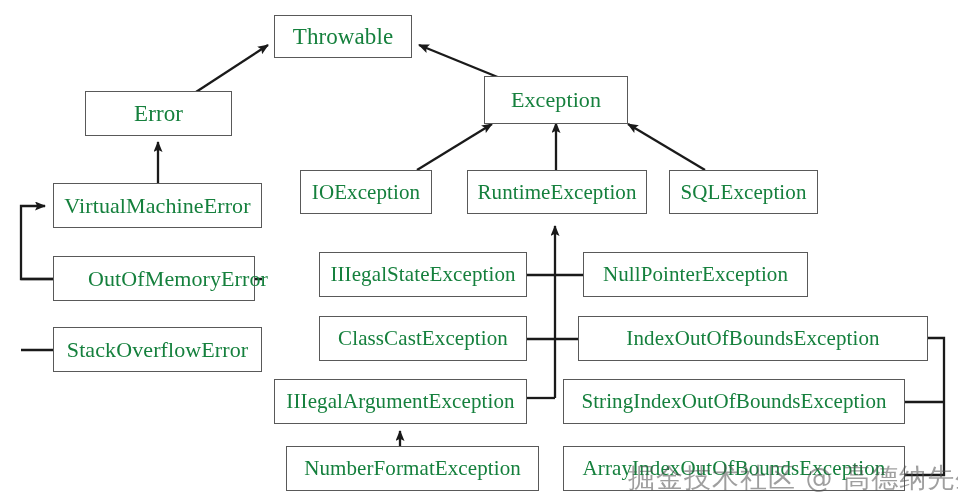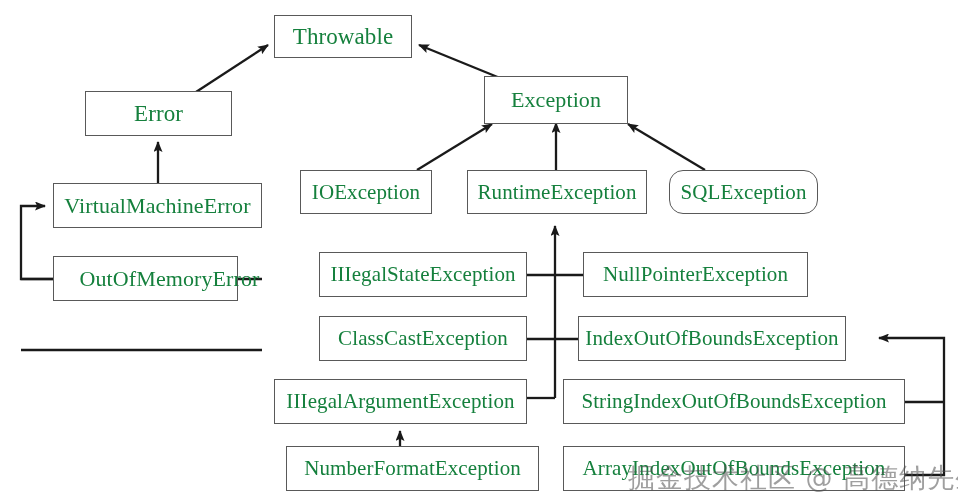--- a/index.html
+++ b/index.html
@@ -112,34 +112,37 @@
   </div>
 
   <div class="node" style="left:484px;top:76px;width:144px;height:48px;font-size:22px;">
     <span class="node-label">Exception</span>
   </div>
 
   <div class="node" style="left:53px;top:183px;width:209px;height:45px;font-size:22px;">
     <span class="node-label">VirtualMachineError</span>
   </div>
 
-  <div class="node" style="left:53px;top:256px;width:185px;height:45px;font-size:22px;padding-left:48px;">
+  <div class="node" style="left:53px;top:256px;width:202px;height:45px;font-size:22px;padding-left:48px;">
     <span class="node-label">OutOfMemoryError</span>
   </div>
 
+  <div class="node" style="left:53px;top:327px;width:209px;height:45px;font-size:22px;">
+    <span class="node-label">StackOverflowError</span>
+  </div>
 
   <div class="node" style="left:300px;top:170px;width:132px;height:44px;font-size:21px;text-align:center;">
     <span class="node-label">IOException</span>
   </div>
 
   <div class="node" style="left:467px;top:170px;width:180px;height:44px;font-size:21px;">
     <span class="node-label">RuntimeException</span>
   </div>
 
-  <div class="node" style="left:669px;top:170px;width:149px;height:44px;font-size:21px;border-radius:14px;">
+  <div class="node" style="left:669px;top:170px;width:149px;height:44px;font-size:21px;">
     <span class="node-label">SQLException</span>
   </div>
 
   <div class="node" style="left:319px;top:252px;width:208px;height:45px;font-size:21px;justify-content:center;">
     <span class="node-label">IIIegalStateException</span>
   </div>
 
   <div class="node" style="left:319px;top:316px;width:208px;height:45px;font-size:21px;">
     <span class="node-label">ClassCastException</span>
   </div>
@@ -149,21 +152,21 @@
   </div>
 
   <div class="node" style="left:286px;top:446px;width:253px;height:45px;font-size:21px;">
     <span class="node-label">NumberFormatException</span>
   </div>
 
   <div class="node" style="left:583px;top:252px;width:225px;height:45px;font-size:21px;">
     <span class="node-label">NullPointerException</span>
   </div>
 
-  <div class="node" style="left:578px;top:316px;width:268px;height:45px;font-size:21px;">
+  <div class="node" style="left:578px;top:316px;width:350px;height:45px;font-size:21px;">
     <span class="node-label">IndexOutOfBoundsException</span>
   </div>
 
   <div class="node" style="left:563px;top:379px;width:342px;height:45px;font-size:21px;">
     <span class="node-label">StringIndexOutOfBoundsException</span>
   </div>
 
   <div class="node" style="left:563px;top:446px;width:342px;height:45px;font-size:21px;">
     <span class="node-label">ArrayIndexOutOfBoundsException</span>
   </div>

